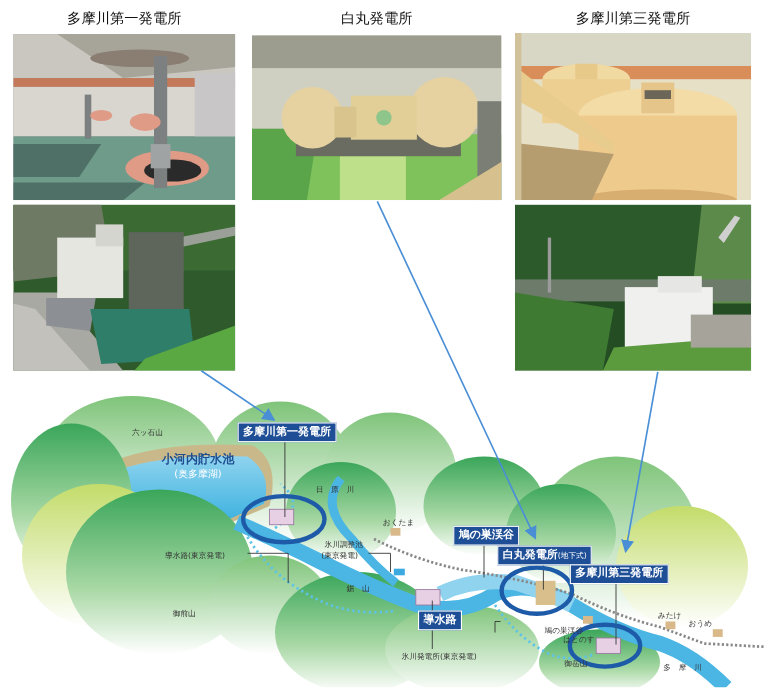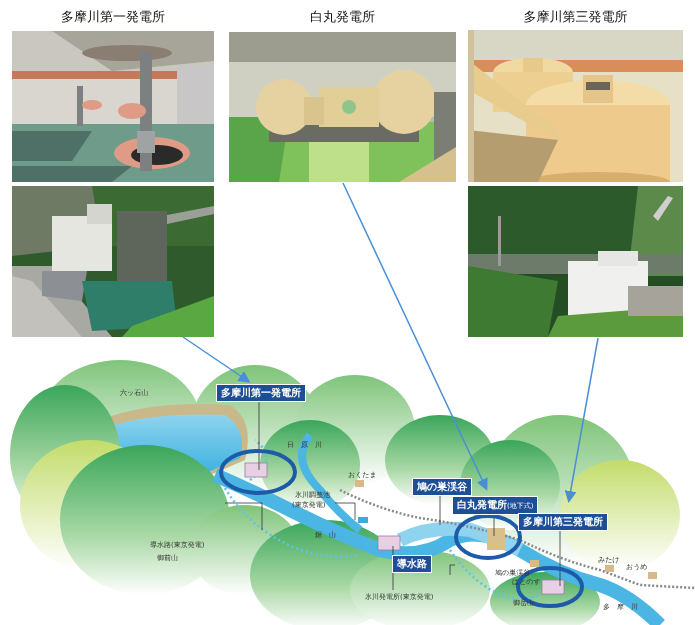--- a/index.html
+++ b/index.html
@@ -188,27 +188,31 @@
 
     <ellipse cx="258" cy="132" rx="37" ry="21" stroke="#1d5aa8" stroke-width="4" fill="none"></ellipse>
     <ellipse cx="488" cy="197" rx="32" ry="21" stroke="#1d5aa8" stroke-width="4" fill="none"></ellipse>
     <ellipse cx="550" cy="247" rx="32" ry="19" stroke="#1d5aa8" stroke-width="4" fill="none"></ellipse>
   </svg>
 
   <div class="lbl-box" style="left:216px;top:44px;">多摩川第一発電所</div>
   <div class="lbl-box" style="left:412px;top:138px;">鳩の巣渓谷</div>
   <div class="lbl-box" style="left:452px;top:156px;"><span>白丸発電所</span><small>(地下式)</small></div>
   <div class="lbl-box" style="left:518px;top:173px;">多摩川第三発電所</div>
-  <div class="lbl-box" style="left:392px;top:215px;">導水路</div>
-
+  <div class="lbl-box" style="left:380px;top:215px;">導水路</div>
+
+  <div class="lbl-lake" style="left:125px;top:70px;width:110px;">
+    <span style="display:block;font-weight:bold;font-size:11px;color:#1f4d8f;">小河内貯水池</span>
+    <span>(奥多摩湖)</span>
+  </div>
 
   <div class="lbl-txt" style="left:120px;top:48px;">六ッ石山</div>
   <div class="lbl-txt" style="left:287px;top:100px;">日　原　川</div>
   <div class="lbl-txt" style="left:348px;top:130px;">おくたま</div>
-  <div class="lbl-txt" style="left:150px;top:160px;margin-top:40px;">導水路(東京発電)</div>
+  <div class="lbl-txt" style="left:150px;top:160px;">導水路(東京発電)</div>
   <div class="lbl-txt" style="left:157px;top:178px;margin-top:35px;">御前山</div>
   <div class="lbl-txt" style="left:295px;top:150px;">氷川調整池</div>
   <div class="lbl-txt" style="left:292px;top:160px;">(東京発電)</div>
   <div class="lbl-txt" style="left:315px;top:190px;">鋸　山</div>
   <div class="lbl-txt" style="left:365px;top:252px;">氷川発電所(東京発電)</div>
   <div class="lbl-txt" style="left:512px;top:202px;margin-top:35px;">はとのす</div>
   <div class="lbl-txt" style="left:495px;top:228px;">鳩の巣渓谷</div>
   <div class="lbl-txt" style="left:598px;top:215px;">みたけ</div>
   <div class="lbl-txt" style="left:626px;top:222px;text-align:center;">おうめ</div>
   <div class="lbl-txt" style="left:513px;top:258px;">御岳山</div>

